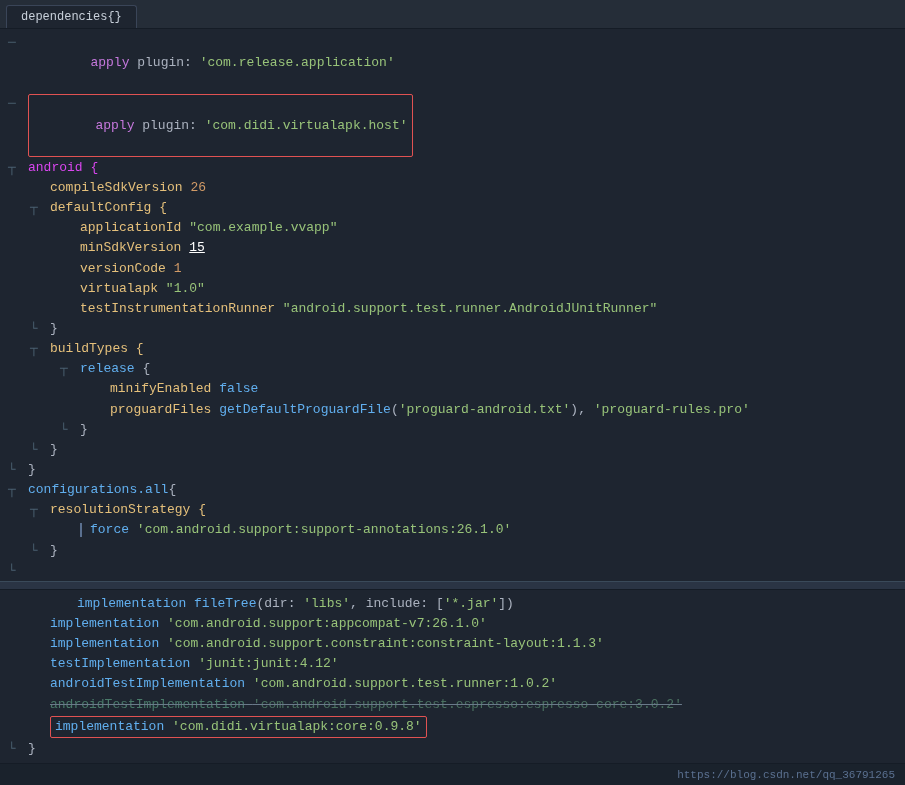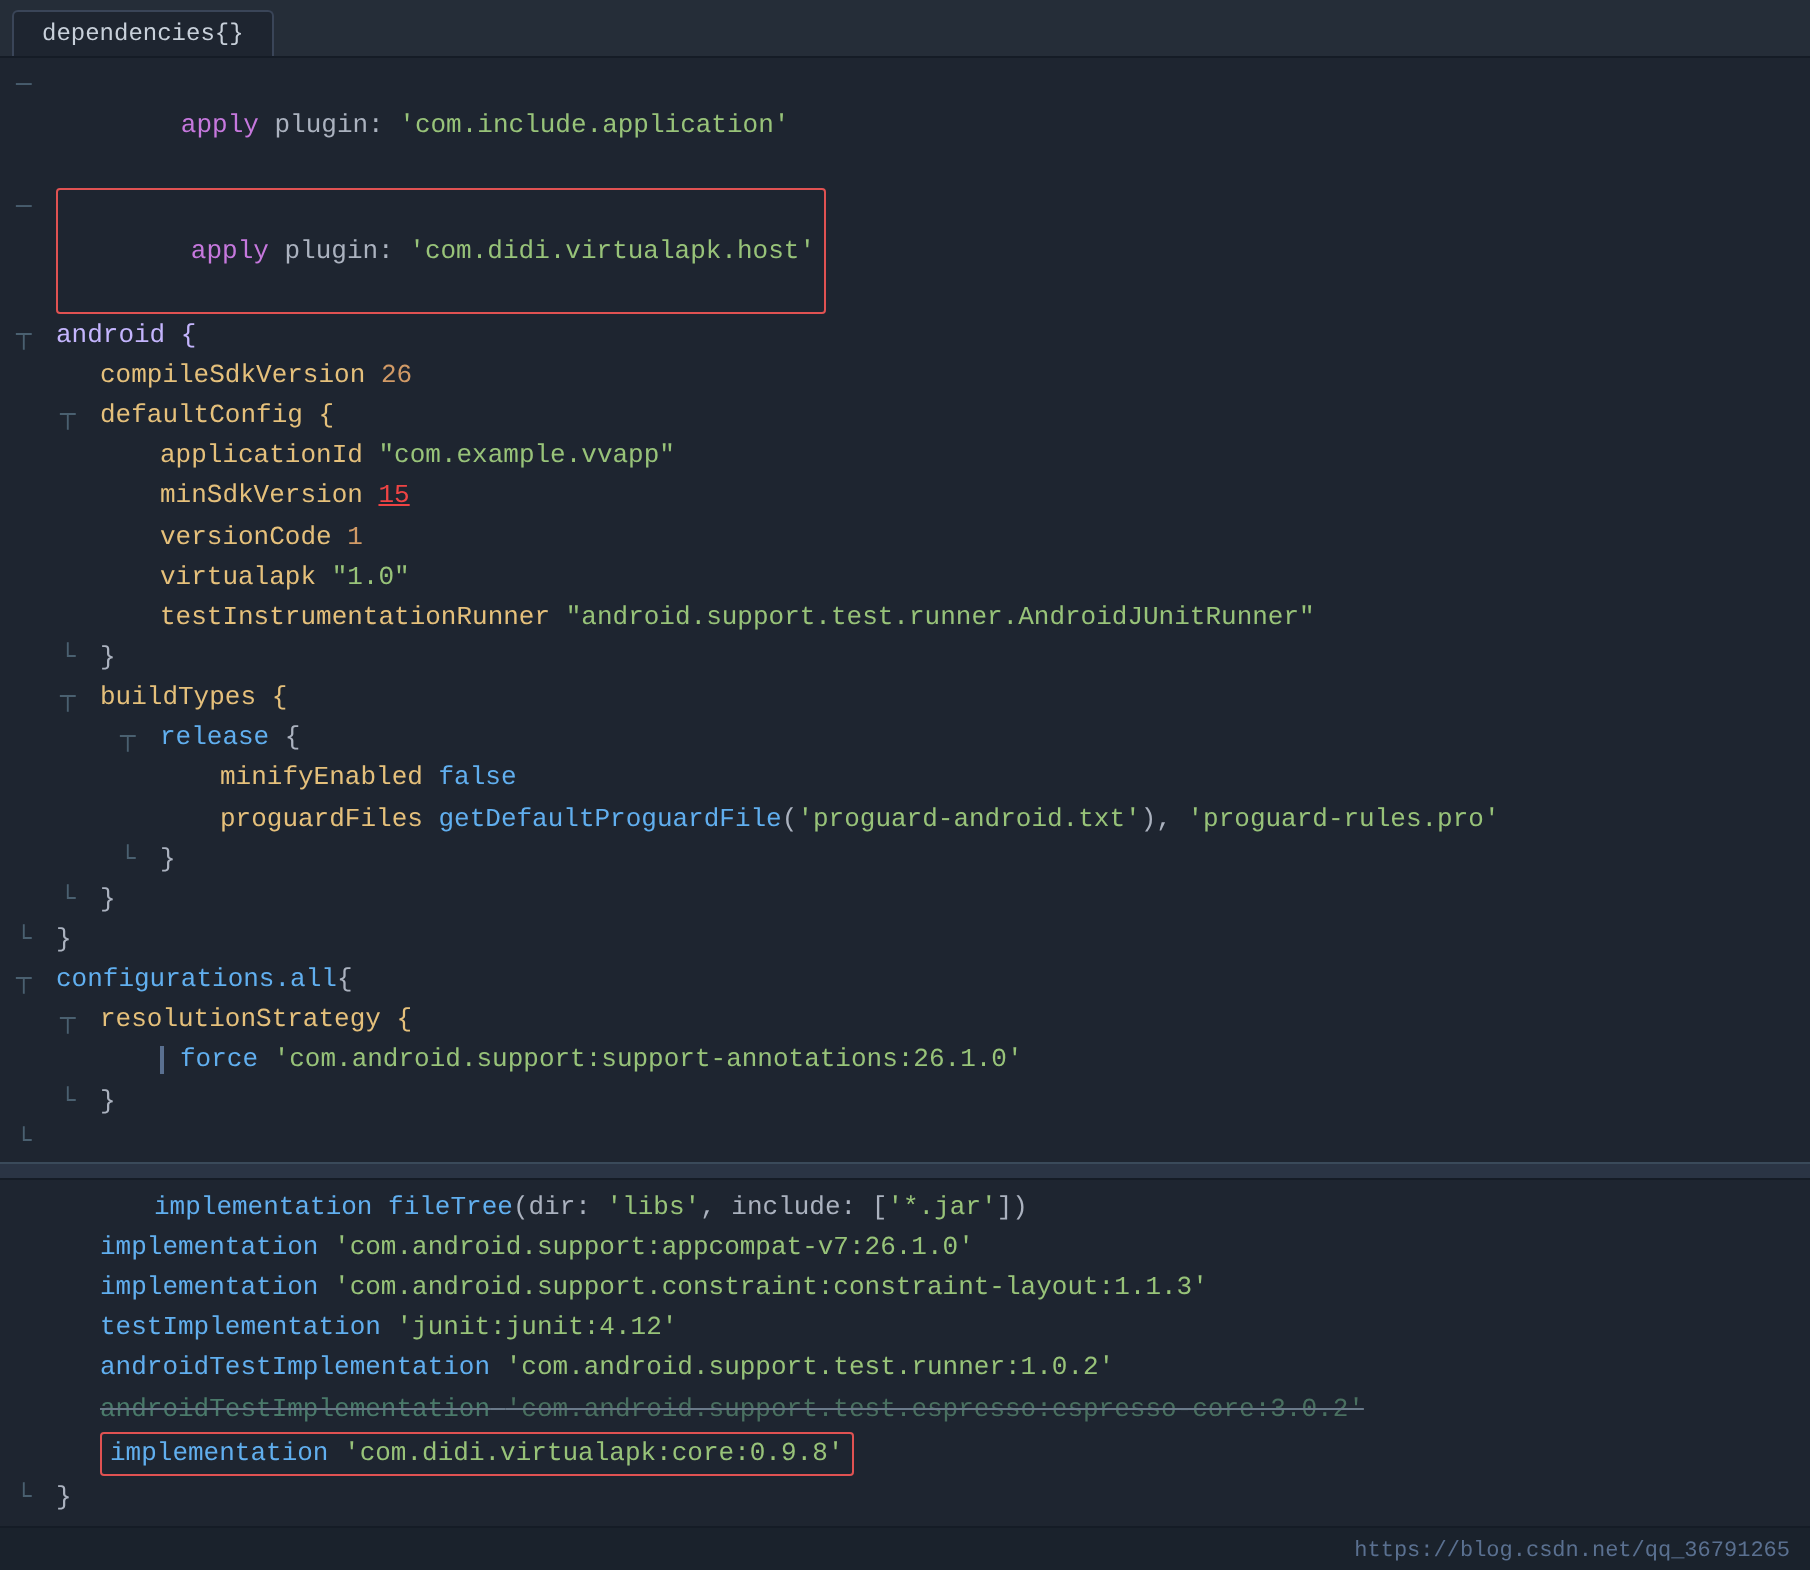--- a/index.html
+++ b/index.html
@@ -22,54 +22,54 @@
     <div style="background:#1e2530; color:#c8d0da; padding:4px 14px; font-family:'Courier New',monospace; font-size:12px; border-top-left-radius:3px; border-top-right-radius:3px; border-top:1px solid #3a4558; border-left:1px solid #3a4558; border-right:1px solid #3a4558;text-align:right;">
       <span>dependencies{}</span>
     </div>
   </div>
 
   <div style="background:#1e2530; flex:1; overflow:hidden; font-family:'Courier New',Courier,monospace; font-size:13px; line-height:1.55; padding:4px 0;">
 
     <div style="display:flex; padding:0 8px; white-space:pre;">
       <span style="width:16px; color:#4a6070; margin-right:4px;">─</span>
       <span>
-        <span style="color:#c678dd;">apply</span><span style="color:#abb2bf;"> plugin: </span><span style="color:#98c379;">'com.include.application'</span>
+        <span style="color:#c678dd;">apply</span><span style="color:#abb2bf;"> plugin: </span><span style="color:#98c379;">'com.release.application'</span>
       </span>
     </div>
 
     <div style="display:flex; padding:1px 8px; white-space:pre;">
       <span style="width:16px; color:#4a6070; margin-right:4px;">─</span>
       <span style="border:1.5px solid #e05252; border-radius:2px; padding:0 4px; display:inline-block;">
         <span style="color:#c678dd;">apply</span><span style="color:#abb2bf;"> plugin: </span><span style="color:#98c379;">'com.didi.virtualapk.host'</span>
       </span>
     </div>
 
     <div style="display:flex; padding:0 8px; white-space:pre;">
       <span style="width:16px; color:#4a6070; margin-right:4px;">┬</span>
-      <span><span style="color:#c4b5fd;">android {</span></span>
+      <span><span style="color:#d946ef;">android {</span></span>
     </div>
 
     <div style="display:flex; padding:0 8px; padding-left:30px; white-space:pre;">
       <span style="width:16px; color:#4a6070; margin-right:4px;"> </span>
       <span><span style="color:#e5c07b;">compileSdkVersion</span><span style="color:#abb2bf;"> </span><span style="color:#d19a66;">26</span></span>
     </div>
 
     <div style="display:flex; padding:0 8px; padding-left:30px; white-space:pre;">
       <span style="width:16px; color:#4a6070; margin-right:4px;">┬</span>
       <span><span style="color:#e5c07b;">defaultConfig {</span></span>
     </div>
 
     <div style="display:flex; padding:0 8px; padding-left:60px; white-space:pre;">
       <span style="width:16px; color:#4a6070; margin-right:4px;"> </span>
       <span><span style="color:#e5c07b;">applicationId</span><span style="color:#abb2bf;"> </span><span style="color:#98c379;">"com.example.vvapp"</span></span>
     </div>
 
     <div style="display:flex; padding:0 8px; padding-left:60px; white-space:pre;">
       <span style="width:16px; color:#4a6070; margin-right:4px;"> </span>
-      <span><span style="color:#e5c07b;">minSdkVersion</span><span style="color:#abb2bf;"> </span><span style="color:#ef4444;text-decoration:underline;">15</span></span>
+      <span><span style="color:#e5c07b;">minSdkVersion</span><span style="color:#abb2bf;"> </span><span style="color:#ffffff;text-decoration:underline;">15</span></span>
     </div>
 
 
     <div style="display:flex; padding:0 8px; padding-left:60px; white-space:pre;">
       <span style="width:16px; color:#4a6070; margin-right:4px;"> </span>
       <span><span style="color:#e5c07b;">versionCode</span><span style="color:#abb2bf;"> </span><span style="color:#d19a66;">1</span></span>
     </div>
 
     <div style="display:flex; padding:0 8px; padding-left:60px; white-space:pre;">
       <span style="width:16px; color:#4a6070; margin-right:4px;"> </span>

